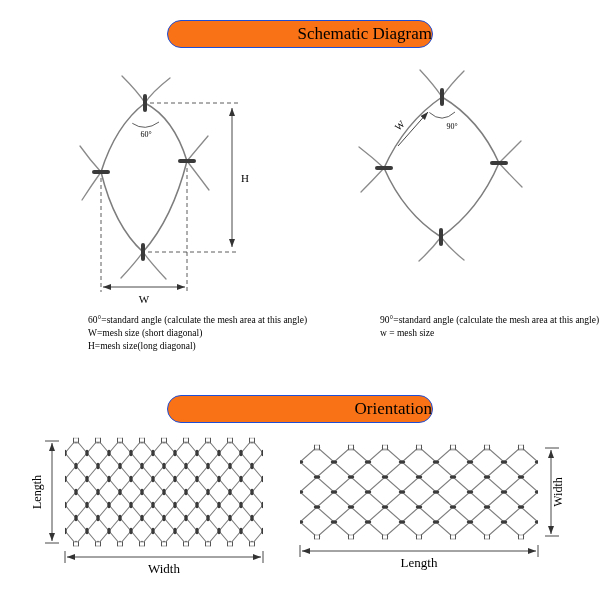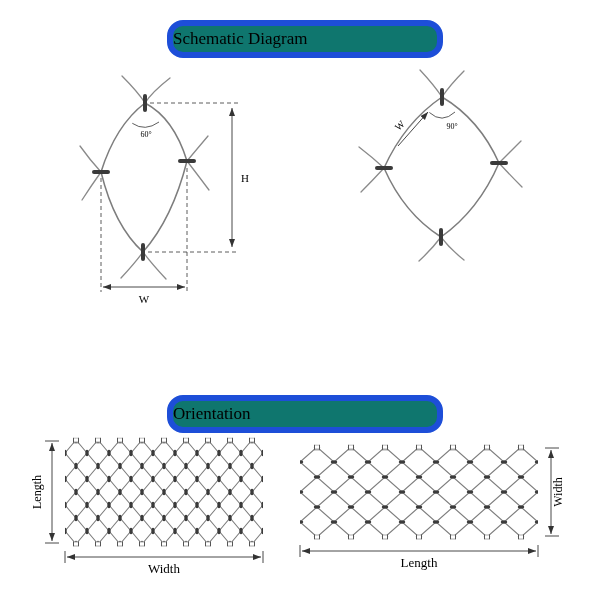--- a/index.html
+++ b/index.html
@@ -1,20 +1,20 @@
 <!DOCTYPE html>
 <html><head>
 <meta charset="utf-8">
 <style>
   html,body{margin:0;padding:0;background:#fff;}
   #stage{position:relative;width:600px;height:600px;background:#fff;overflow:hidden;
          font-family:"Liberation Serif", serif;color:#000;}
-  .title-box{position:absolute;left:167px;width:264px;height:26px;border:6px solid #1d4ed8;
-             border-radius:16px;display:flex;align-items:center;justify-content:flex-start;
-             font-size:17px;background:#0f766e;}
+  .title-box{position:absolute;left:167px;width:264px;height:26px;border:1px solid #1d4ed8;
+             border-radius:16px;display:flex;align-items:center;justify-content:flex-end;
+             font-size:17px;background:#f97316;}
   #schematic-title{top:20px;}
   #orientation-title{top:387px;margin-top:8px;}
   .notes{position:absolute;font-size:9.5px;line-height:13px;white-space:nowrap;}
   #notes-left{left:88px;top:314px;}
   #notes-right{left:380px;top:314px;}
   svg{position:absolute;left:0;top:0;}
   svg text{font-family:"Liberation Serif", serif;fill:#000;}
   .wire{fill:none;stroke:#7d7d7d;stroke-width:1.5;stroke-linecap:round;}
   .wire2{fill:none;stroke:#8a8a8a;stroke-width:1.3;stroke-linecap:round;}
   .ferrule{stroke:#3a3a3a;stroke-width:4;stroke-linecap:round;}
@@ -144,14 +144,23 @@
     </g>
   </svg>
 
   <div class="title-box" id="schematic-title">
     <span>Schematic Diagram</span>
   </div>
   <div class="title-box" id="orientation-title">
     <span>Orientation</span>
   </div>
 
+  <div class="notes" id="notes-left">
+    <div>60°=standard angle (calculate the mesh area at this angle)</div>
+    <div>W=mesh size (short diagonal)</div>
+    <div>H=mesh size(long diagonal)</div>
+  </div>
+  <div class="notes" id="notes-right">
+    <div>90°=standard angle (calculate the mesh area at this angle)</div>
+    <div>w = mesh size</div>
+  </div>
 
 </div>
 
 </body></html>

